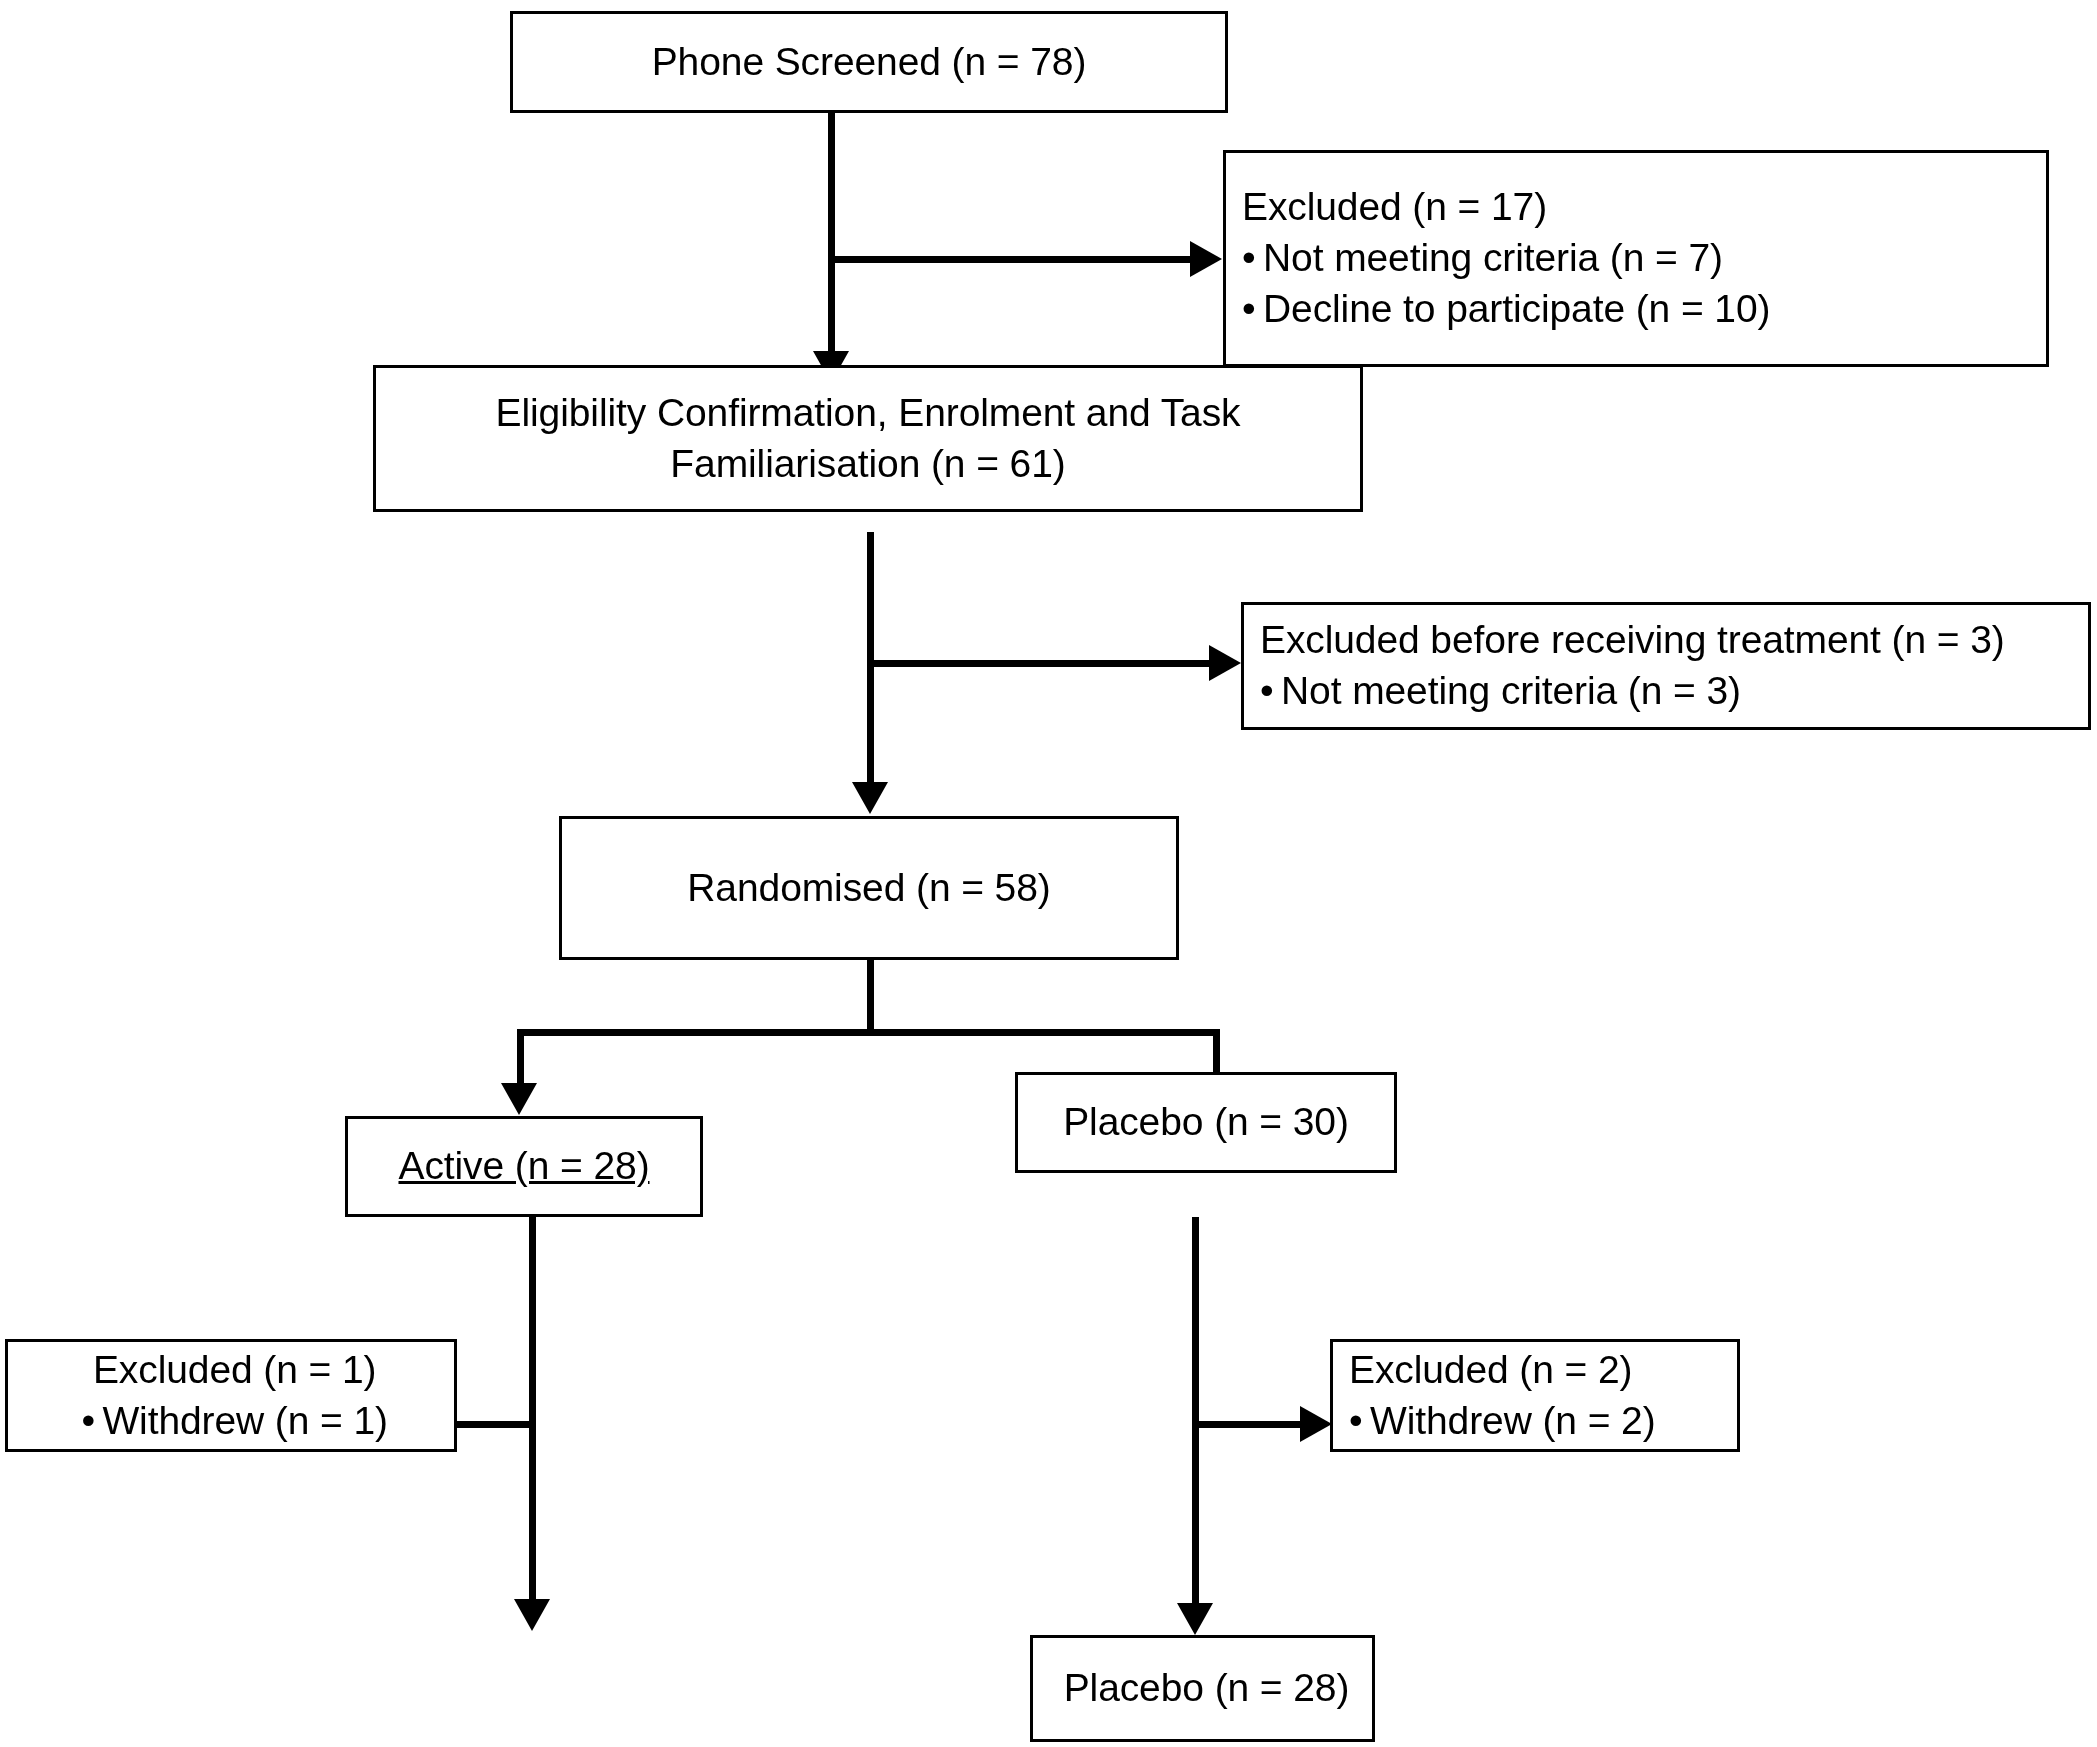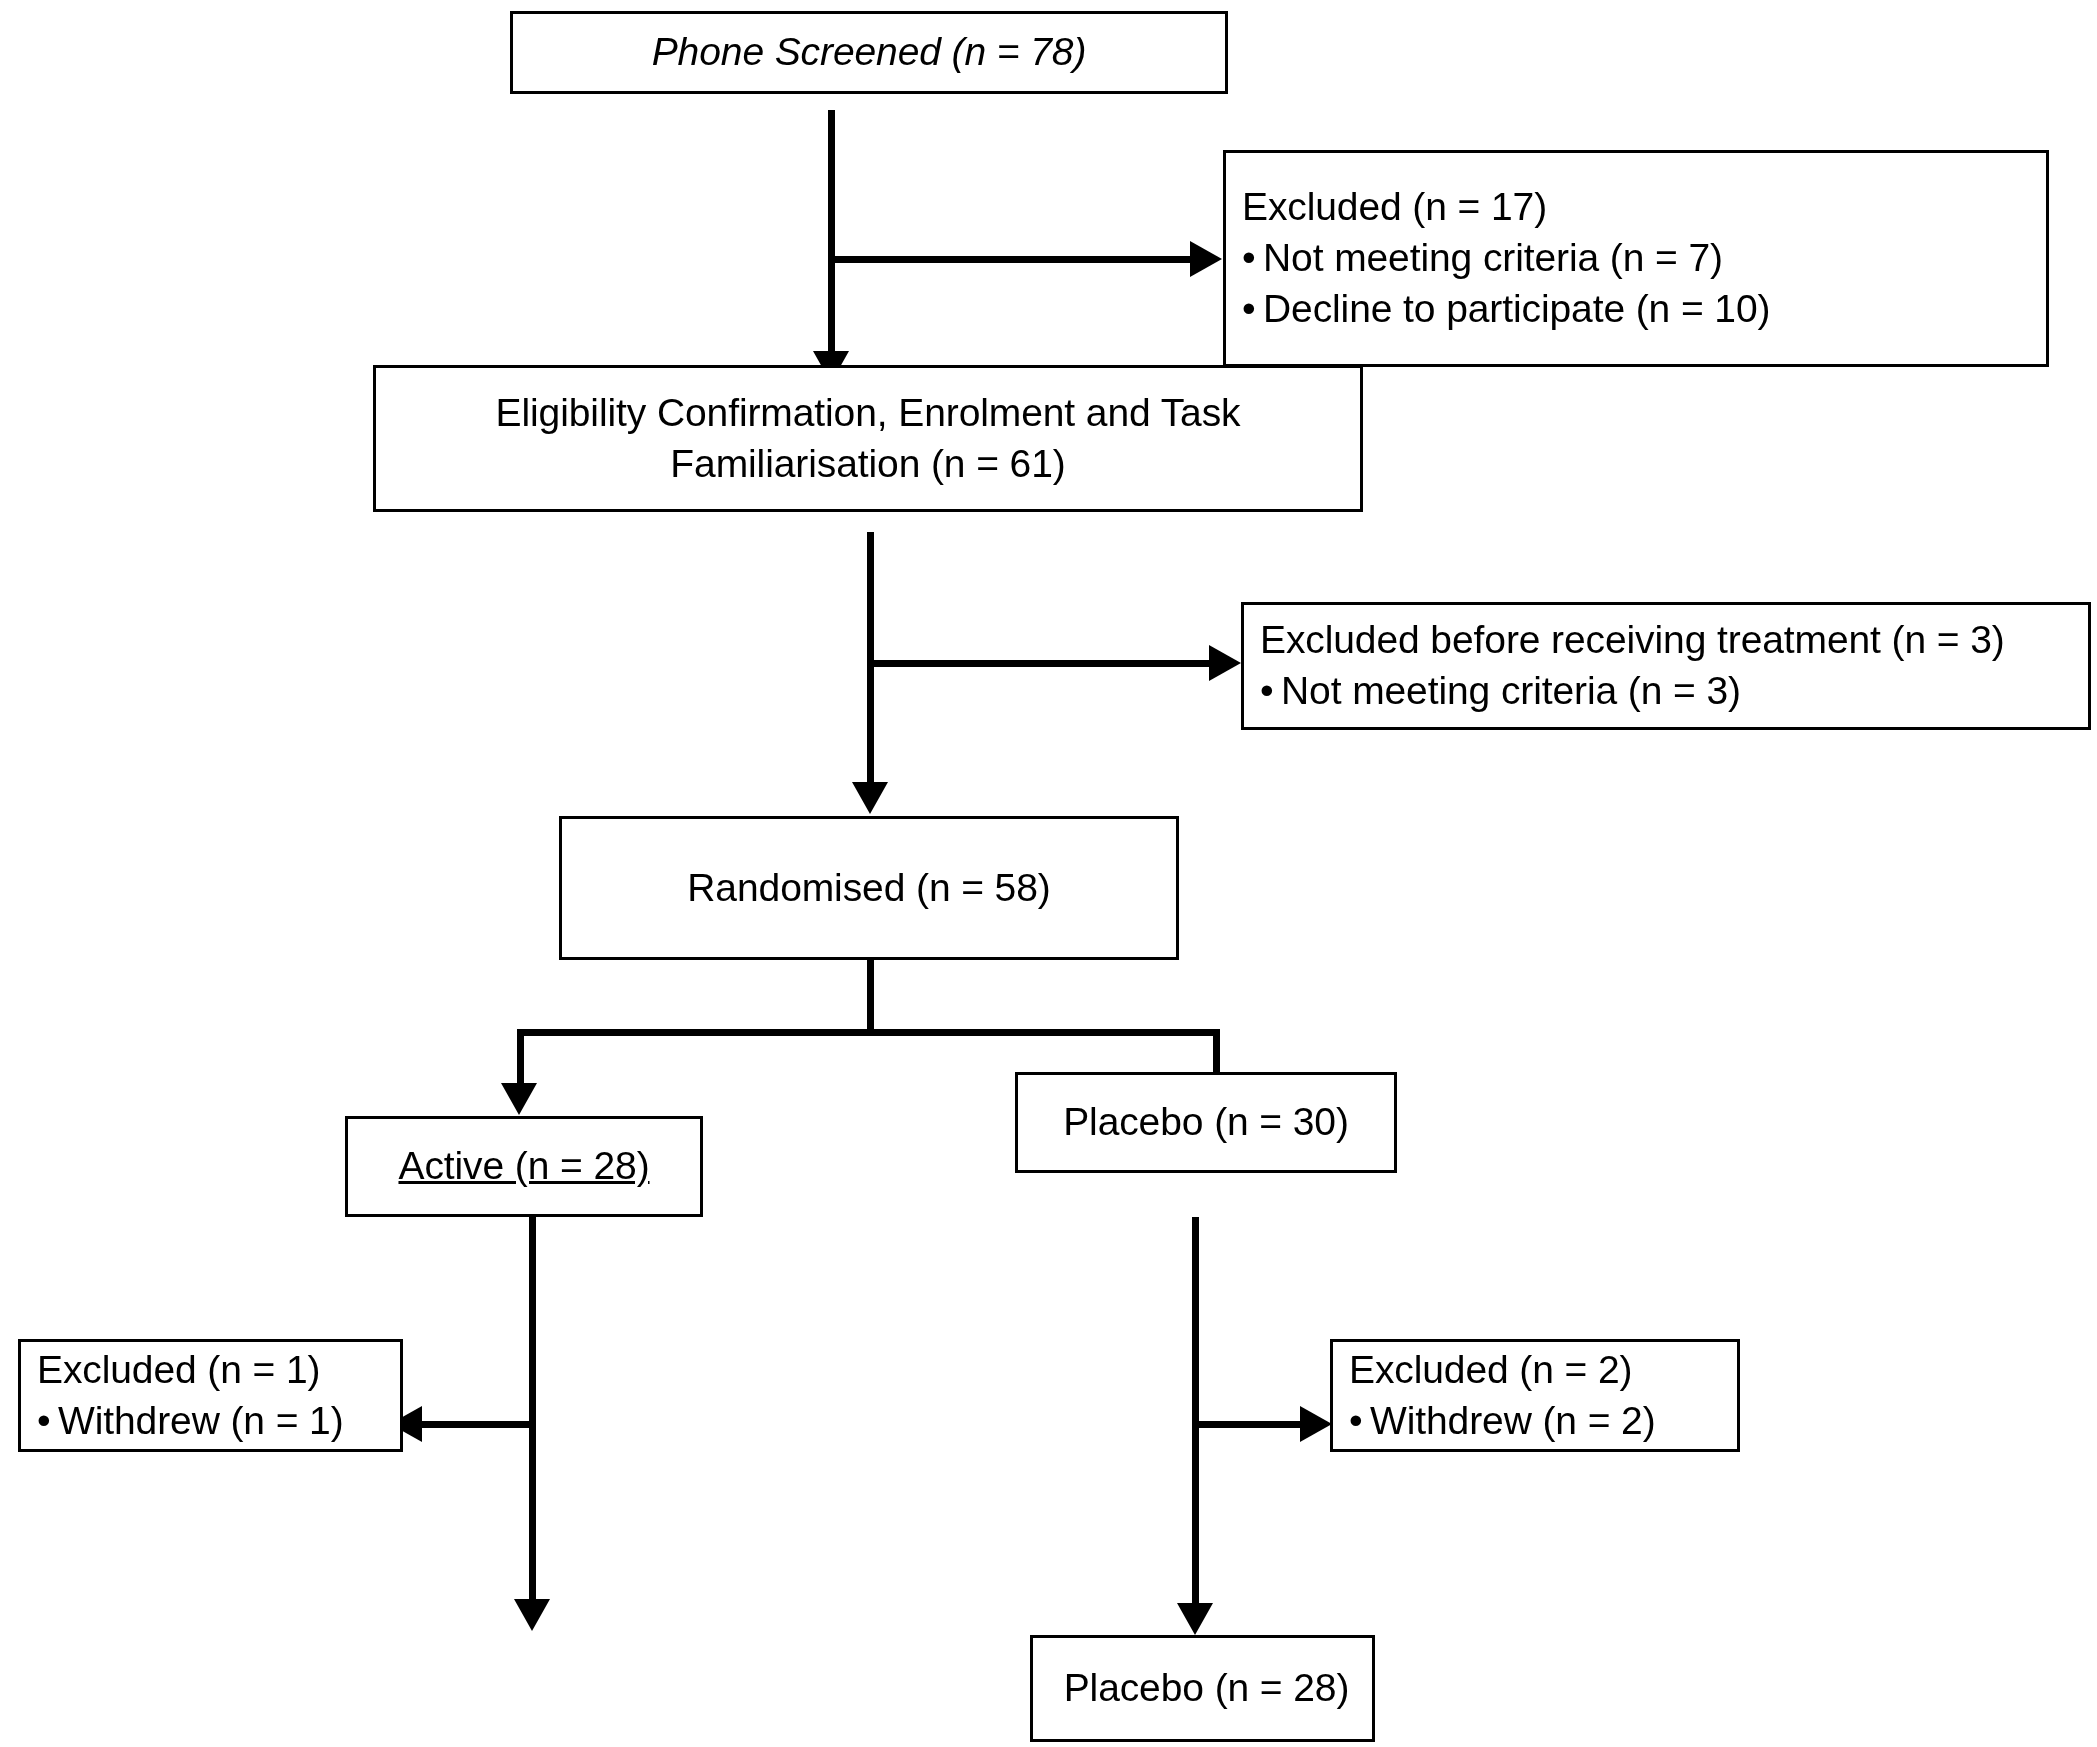--- a/index.html
+++ b/index.html
@@ -108,21 +108,21 @@
 
   <div class="conn hline" style="left:422px; top:1421px; width:111px;"></div>
   <div class="arrow arrow-left" style="left:390px; top:1406px;"></div>
 
   <div class="conn vline" style="left:1192px; top:1217px; height:388px;"></div>
   <div class="arrow arrow-down" style="left:1177px; top:1603px;"></div>
 
   <div class="conn hline" style="left:1192px; top:1421px; width:109px;"></div>
   <div class="arrow arrow-right" style="left:1300px; top:1406px;"></div>
 
-  <div class="node center" style="left:510px; top:11px; width:718px; height:83px;font-style:italic;">
+  <div class="node center" style="left:510px; top:11px; width:718px; height:102px;">
     <span class="line">Phone Screened (n = 78)</span>
   </div>
 
   <div class="node left" style="left:1223px; top:150px; width:826px; height:217px;">
     <span class="line">Excluded (n = 17)</span>
     <span class="bullet-line">
       <span class="bullet">•</span><span>Not meeting criteria (n = 7)</span>
     </span>
     <span class="bullet-line">
       <span class="bullet">•</span><span>Decline to participate (n = 10)</span>
@@ -146,21 +146,21 @@
   </div>
 
   <div class="node center" style="left:345px; top:1116px; width:358px; height:101px;text-decoration:underline;">
     <span class="line">Active (n = 28)</span>
   </div>
 
   <div class="node center" style="left:1015px; top:1072px; width:382px; height:101px;">
     <span class="line">Placebo (n = 30)</span>
   </div>
 
-  <div class="node left" style="left:18px; top:1339px; width:385px; height:113px;">
+  <div class="node left" style="left:5px; top:1339px; width:452px; height:113px;align-items:center;">
     <span class="line">Excluded (n = 1)</span>
     <span class="bullet-line">
       <span class="bullet">•</span><span>Withdrew (n = 1)</span>
     </span>
   </div>
 
   <div class="node left" style="left:1330px; top:1339px; width:410px; height:113px;">
     <span class="line">Excluded (n = 2)</span>
     <span class="bullet-line">
       <span class="bullet">•</span><span>Withdrew (n = 2)</span>

